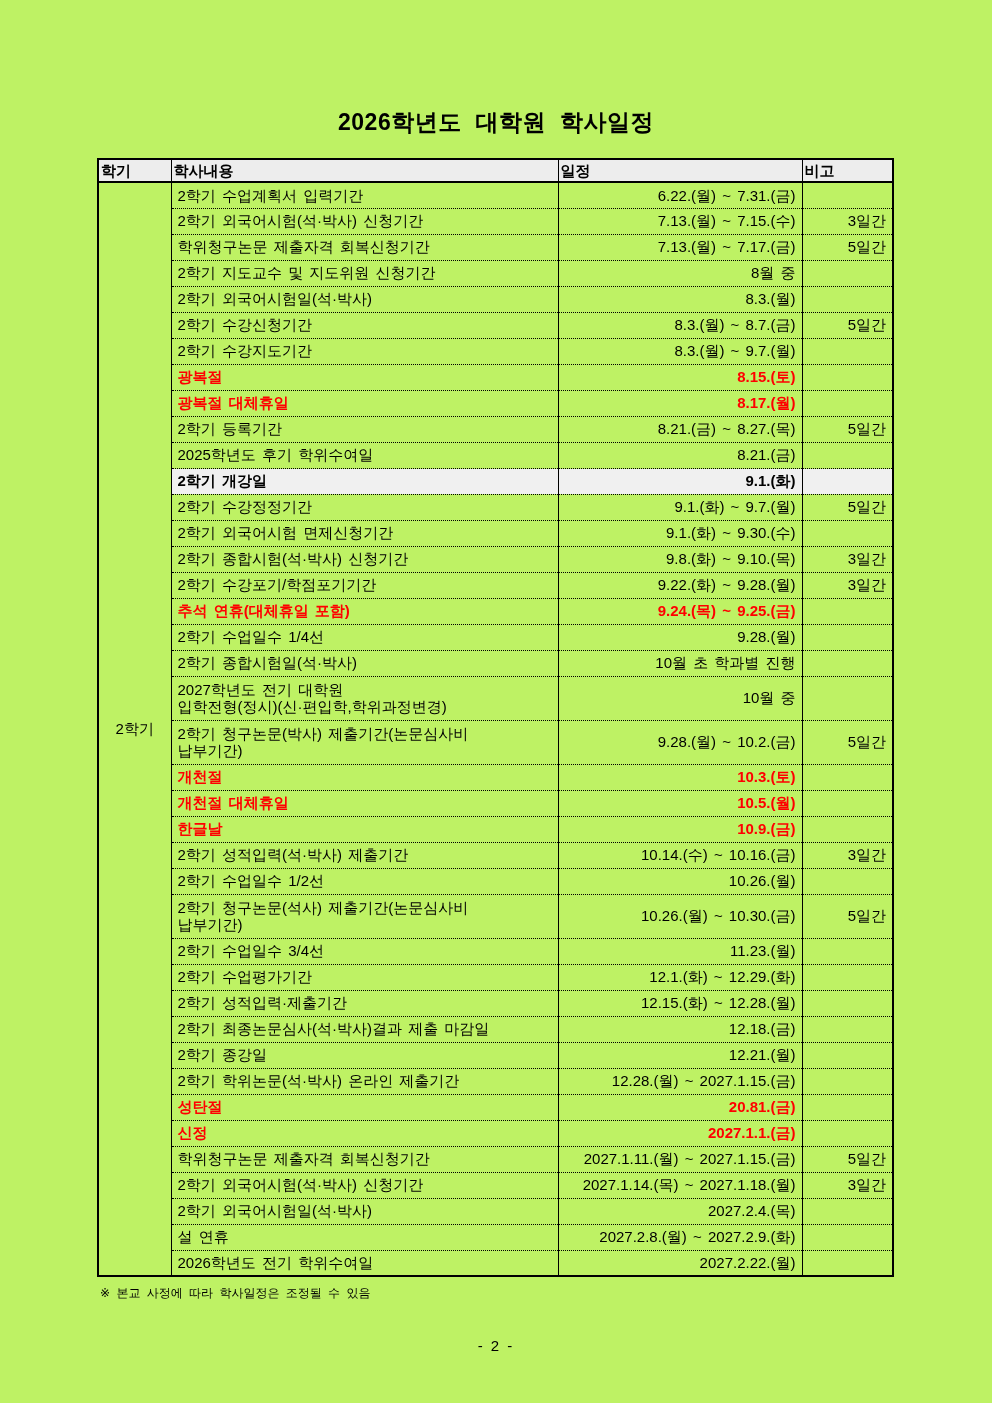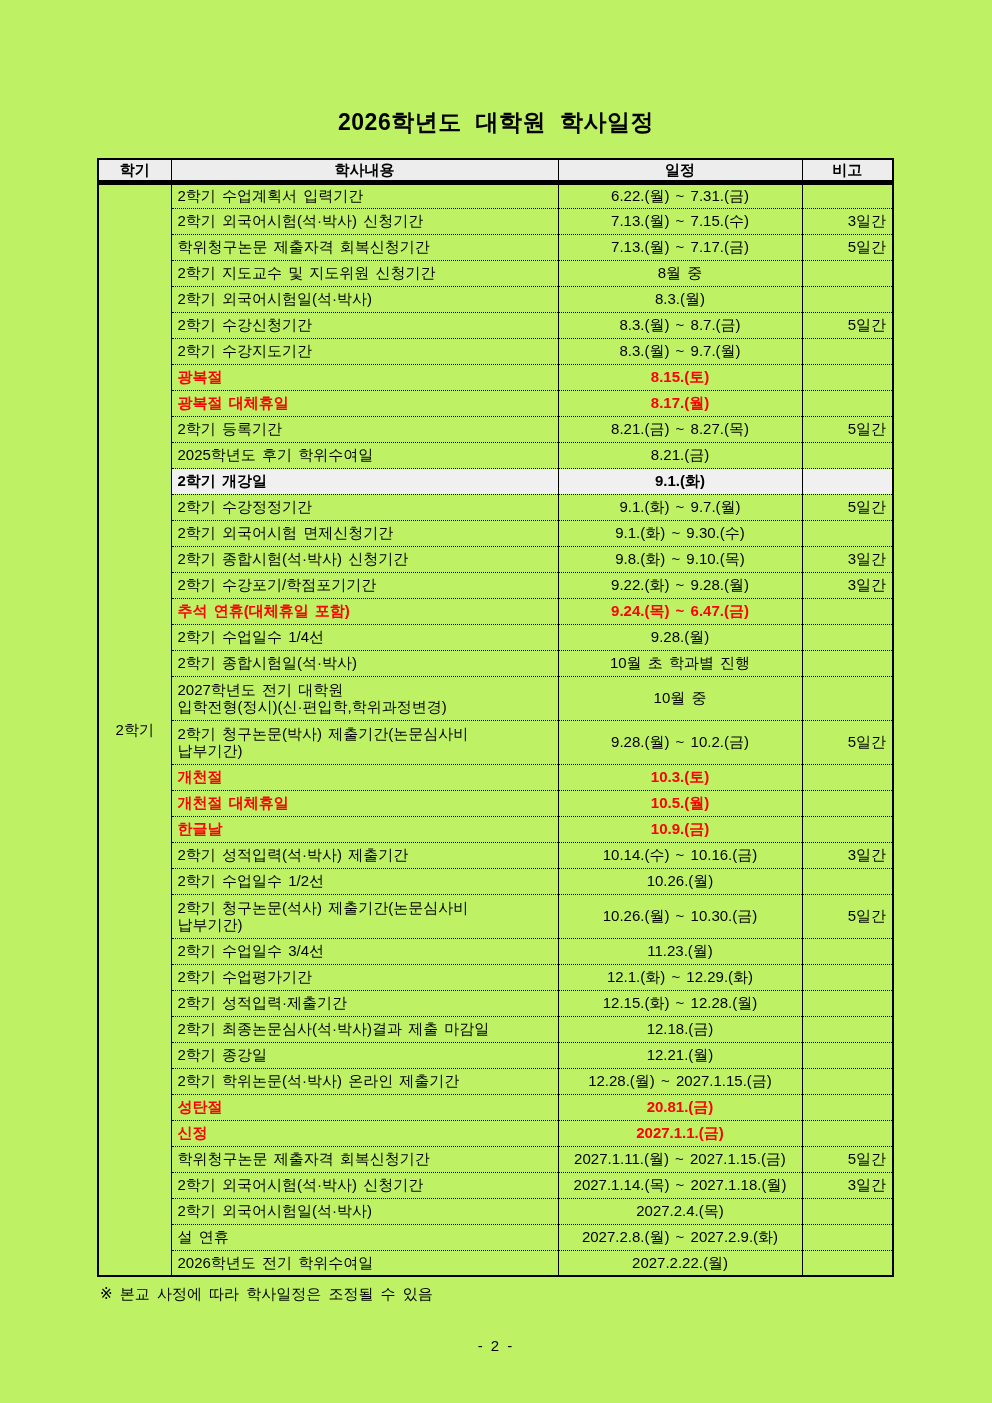--- a/index.html
+++ b/index.html
@@ -43,53 +43,53 @@
     border-right: 1px solid #000000;
     font-size: 15px;
     line-height: 1.16;
     word-spacing: 2px;
     overflow: hidden;
   }
   table.cal thead tr { height: 23px; }
   table.cal th {
     background: #ededed;
     font-weight: bold;
-    text-align: center;
-    border-bottom: 5px solid #000000;
+    text-align: left;
+    border-bottom: 2px solid #000000;
     padding: 0 2px;
   }
   table.cal tbody tr { height: 26px; }
   table.cal tbody tr.tall { height: 44px; }
   table.cal tbody td {
     border-top: 1px dotted #000000;
     border-bottom: 1px dotted #000000;
     padding: 1px 6px;
     vertical-align: middle;
   }
   td.c-semester {
     text-align: center;
     padding: 0;
     font-size: 15px;
   }
   td.c-content { text-align: left; white-space: pre-line; }
-  td.c-schedule { text-align: center; padding-left: 9px; }
+  td.c-schedule { text-align: right; padding-left: 9px; }
   td.c-note { text-align: right; padding: 1px 2px; }
   tr.holiday td.c-content, tr.holiday td.c-schedule, tr.holiday td.c-note {
     color: #ff0000;
     font-weight: bold;
   }
   tr.highlight td.c-content, tr.highlight td.c-schedule, tr.highlight td.c-note {
     background: #f0f0f0;
     font-weight: bold;
   }
   .footnote {
     position: absolute;
     top: 1285px;
     left: 100px;
-    font-size: 15px;
+    font-size: 12px;
     word-spacing: 3px;
   }
   .page-number {
     position: absolute;
     top: 1337px;
     left: 0;
     width: 100%;
     text-align: center;
     font-size: 15px;
     letter-spacing: 2px;
@@ -195,21 +195,21 @@
             <td class="c-schedule">9.8.(화) ~ 9.10.(목)</td>
             <td class="c-note">3일간</td>
           </tr>
           <tr>
             <td class="c-content">2학기 수강포기/학점포기기간</td>
             <td class="c-schedule">9.22.(화) ~ 9.28.(월)</td>
             <td class="c-note">3일간</td>
           </tr>
           <tr class="holiday">
             <td class="c-content">추석 연휴(대체휴일 포함)</td>
-            <td class="c-schedule">9.24.(목) ~ 6.47.(금)</td>
+            <td class="c-schedule">9.24.(목) ~ 9.25.(금)</td>
             <td class="c-note"></td>
           </tr>
           <tr>
             <td class="c-content">2학기 수업일수 1/4선</td>
             <td class="c-schedule">9.28.(월)</td>
             <td class="c-note"></td>
           </tr>
           <tr>
             <td class="c-content">2학기 종합시험일(석·박사)</td>
             <td class="c-schedule">10월 초 학과별 진행</td>

